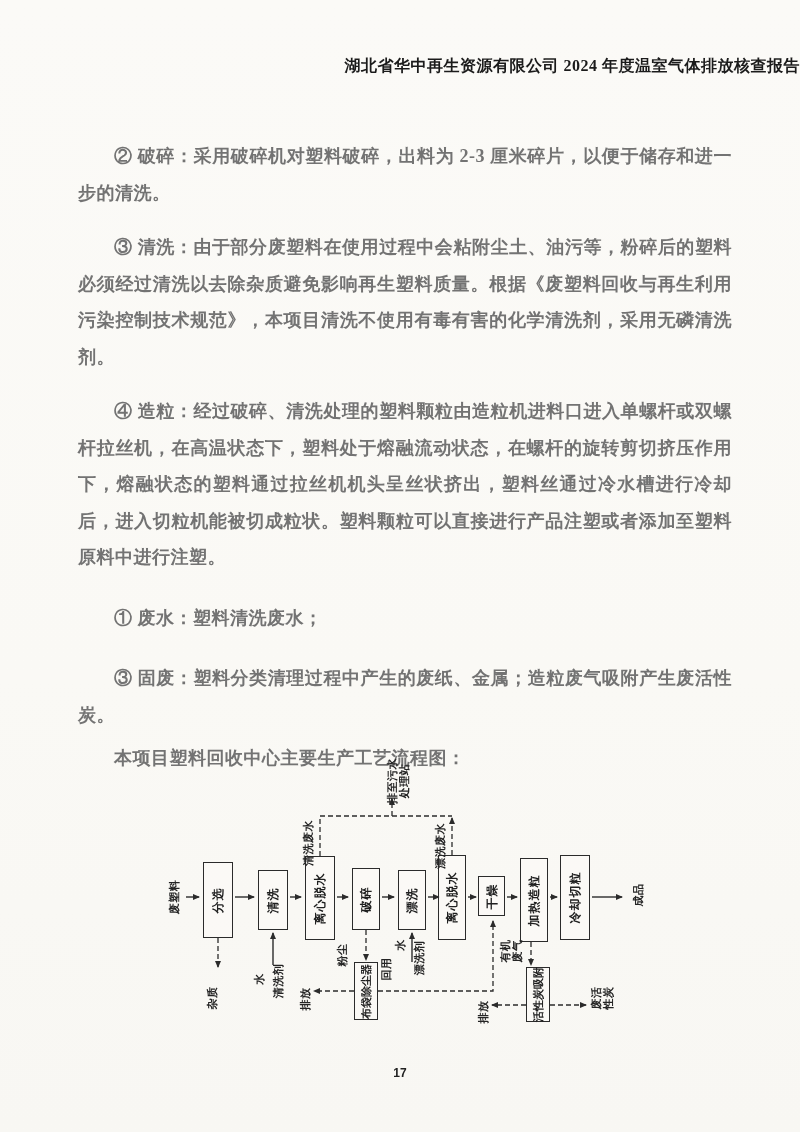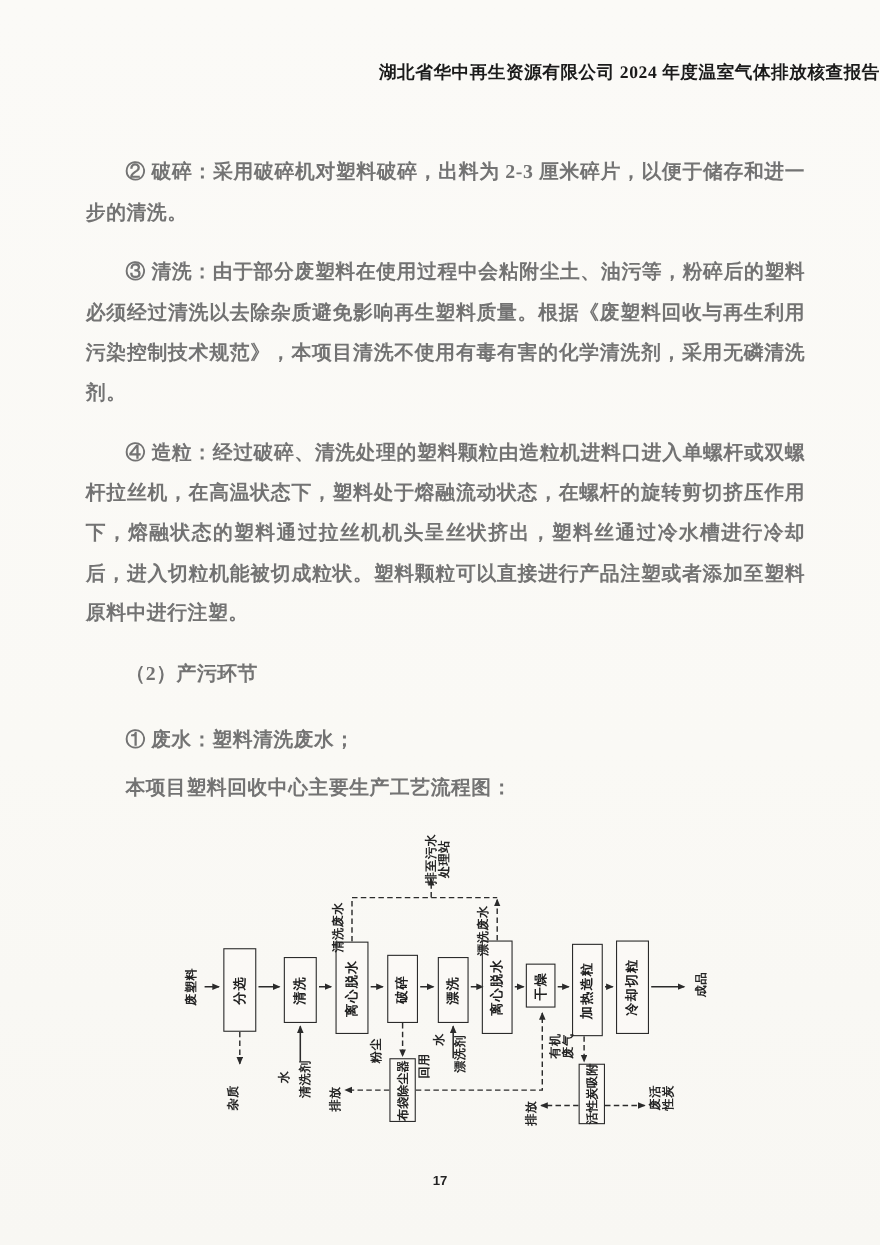--- a/index.html
+++ b/index.html
@@ -50,22 +50,22 @@
 <body>
 
 <div class="sheet"></div>
 
 <div class="header">湖北省华中再生资源有限公司 2024 年度温室气体排放核查报告</div>
 
 <div class="content">
   <p class="para">② 破碎：采用破碎机对塑料破碎，出料为 2-3 厘米碎片，以便于储存和进一步的清洗。</p>
   <p class="para">③ 清洗：由于部分废塑料在使用过程中会粘附尘土、油污等，粉碎后的塑料必须经过清洗以去除杂质避免影响再生塑料质量。根据《废塑料回收与再生利用污染控制技术规范》，本项目清洗不使用有毒有害的化学清洗剂，采用无磷清洗剂。</p>
   <p class="para">④ 造粒：经过破碎、清洗处理的塑料颗粒由造粒机进料口进入单螺杆或双螺杆拉丝机，在高温状态下，塑料处于熔融流动状态，在螺杆的旋转剪切挤压作用下，熔融状态的塑料通过拉丝机机头呈丝状挤出，塑料丝通过冷水槽进行冷却后，进入切粒机能被切成粒状。塑料颗粒可以直接进行产品注塑或者添加至塑料原料中进行注塑。</p>
-  <p class="para">（2）产污环节</p>
   <p class="para li">① 废水：塑料清洗废水；</p>
+  <p class="para li">③ 固废：塑料分类清理过程中产生的废纸、金属；造粒废气吸附产生废活性炭。</p>
   <p class="para tight">本项目塑料回收中心主要生产工艺流程图：</p>
 </div>
 
 <div class="diagram">
   <svg width="500" height="290" viewBox="0 0 500 290">
     <defs>
       <marker id="ah" markerWidth="8" markerHeight="8" refX="6" refY="3" orient="auto" markerUnits="userSpaceOnUse">
         <path d="M0,0 L7,3 L0,6 z" fill="#2b2b2b"></path>
       </marker>
     </defs>

